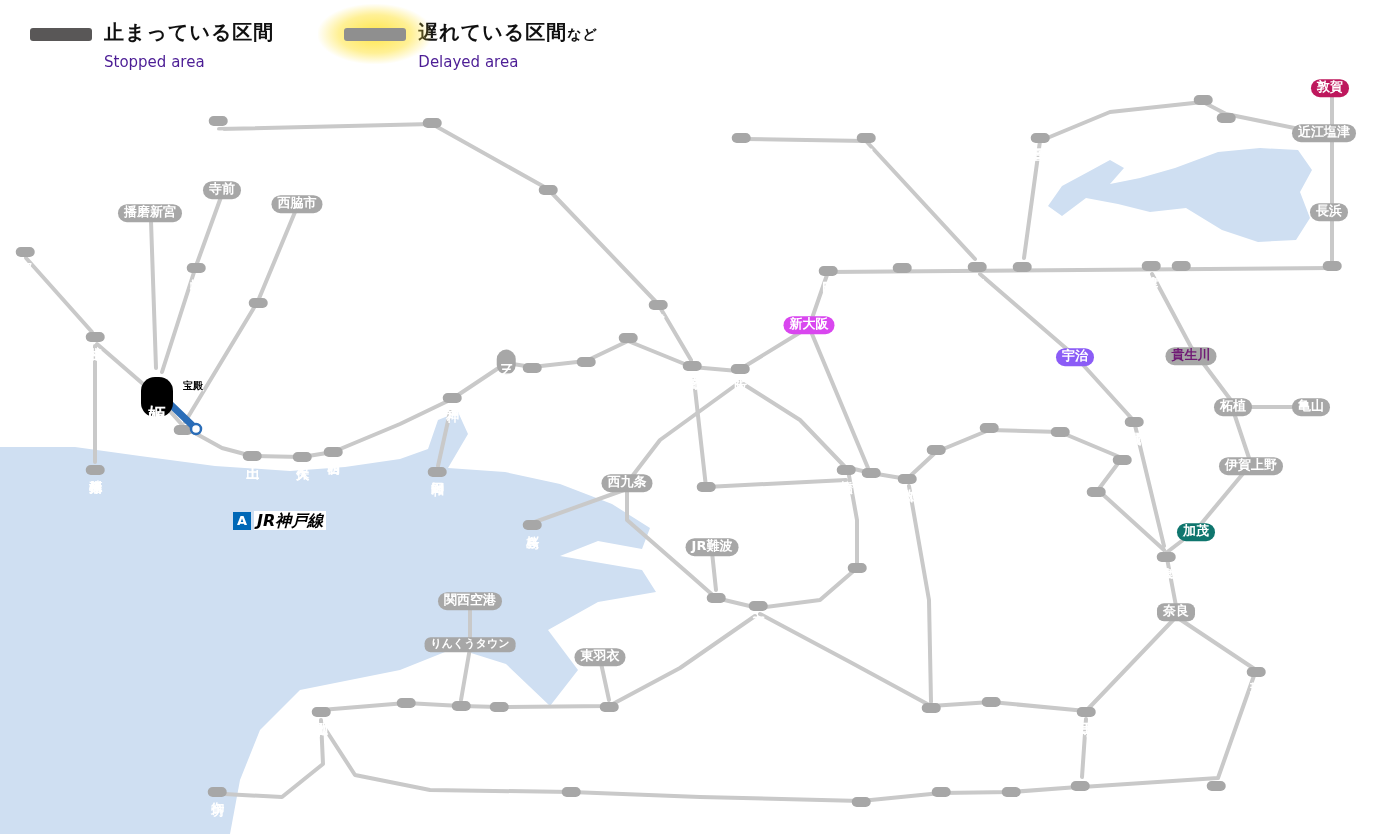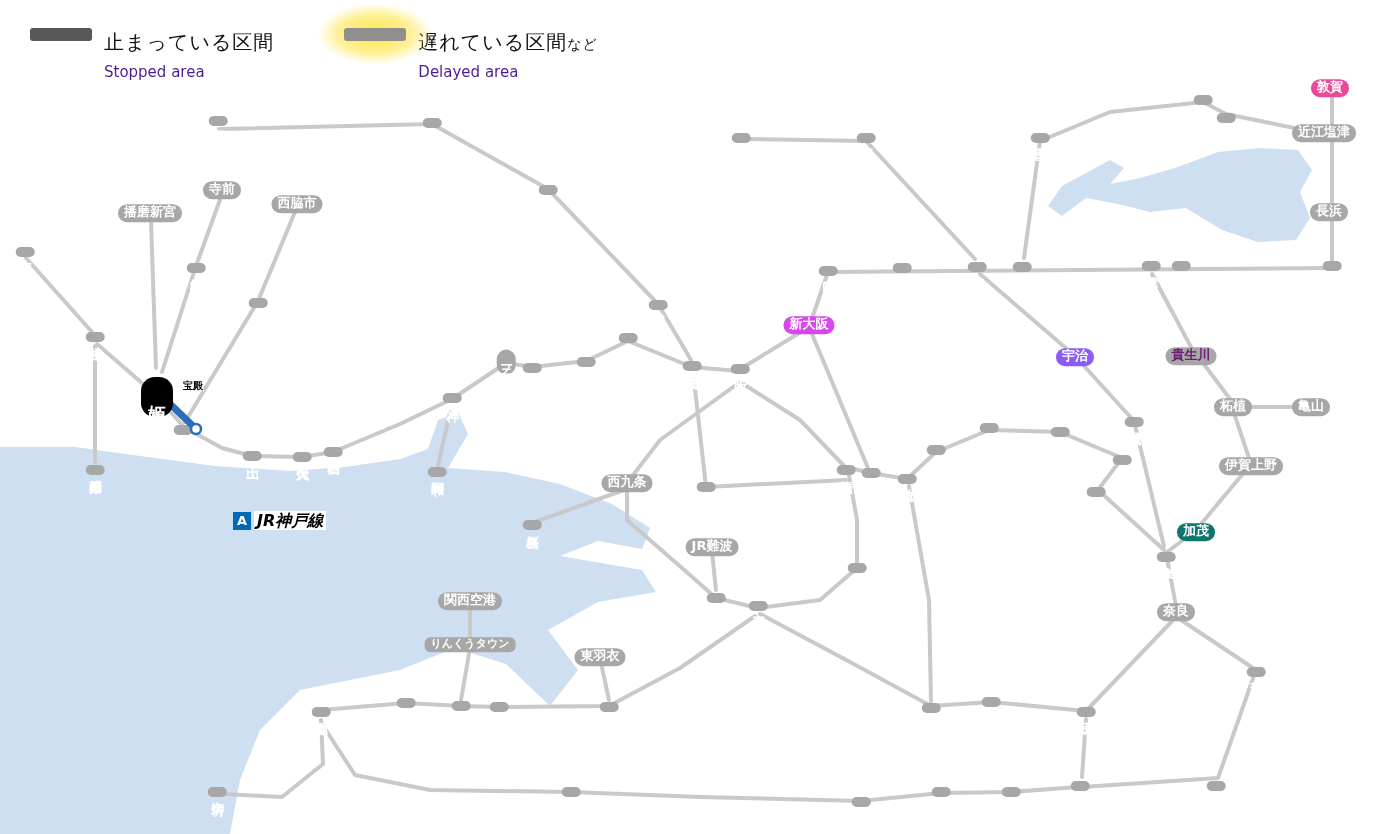--- a/index.html
+++ b/index.html
@@ -24,21 +24,21 @@
   .line-badge{position:absolute;left:233px;top:511px;display:flex;align-items:center;gap:3px;z-index:5;}
   .badge-letter{width:18px;height:18px;background:#0068b7;color:#fff;font-weight:bold;font-size:13px;
         display:flex;align-items:center;justify-content:center;}
   .badge-name{background:#fff;color:#000;font-weight:bold;font-size:16px;padding:0 3px;line-height:19px;font-style:italic;}
   .legend{position:absolute;left:30px;top:20px;display:flex;gap:70px;z-index:5;}
   .legend-item{display:flex;align-items:flex-start;gap:12px;}
   .swatch-wrap{position:relative;margin-top:8px;}
   .swatch{position:relative;display:block;width:62px;height:13px;border-radius:3px;background:#595757;z-index:1;}
   .swatch-wrap.glow::before{content:"";position:absolute;left:-26px;top:-24px;width:114px;height:60px;
         background:radial-gradient(ellipse at center,rgba(255,228,63,.95) 0%,rgba(255,228,63,.55) 45%,rgba(255,228,63,0) 72%);}
-  .legend-text .jp{font-size:20px;font-weight:normal;color:#111;letter-spacing:1px;line-height:1.2;margin-top:10px;}
+  .legend-text .jp{font-size:20px;font-weight:bold;color:#111;letter-spacing:1px;line-height:1.2;}
   .legend-text .jp .suffix{font-size:14px;}
   .legend-text .en{font-size:15px;color:#4c1d95;margin-top:9px;}
 </style>
 </head>
 <body>
 
 <div class="stage">
   <svg class="map-base" width="1400" height="834" viewBox="0 0 1400 834">
       <polygon points="0,447 75,447 140,456 215,466 290,471 345,467 400,459 428,449 438,420 458,412 468,434 448,468 505,472 560,484 612,504 650,528 642,549 598,541 560,556 642,570 656,592 598,602 548,630 578,670 550,706 506,664 455,648 400,670 300,690 260,730 240,780 230,834 0,834" fill="#cfdff2"></polygon>
       <polygon points="1048,206 1062,186 1088,172 1110,160 1124,168 1110,184 1140,178 1175,168 1218,152 1260,148 1298,150 1312,170 1300,192 1310,218 1296,240 1258,242 1222,230 1186,208 1150,212 1118,204 1086,198 1062,216" fill="#cfdff2"></polygon>
@@ -105,21 +105,21 @@
       <div class="pill v" style="left: 740px; top: 369px; background: rgb(167, 167, 167); color: rgb(255, 255, 255);">大阪</div>
       <div class="pill h" style="left: 809px; top: 325px; background: #d946ef; color: rgb(255, 255, 255);">新大阪</div>
       <div class="pill v" style="left: 828px; top: 271px; background: rgb(167, 167, 167); color: rgb(255, 255, 255);">吹田</div>
       <div class="pill v" style="left: 902px; top: 268px; background: rgb(167, 167, 167); color: rgb(255, 255, 255);">高槻</div>
       <div class="pill v" style="left: 977px; top: 267px; background: rgb(167, 167, 167); color: rgb(255, 255, 255);">京都</div>
       <div class="pill v" style="left: 1022px; top: 267px; background: rgb(167, 167, 167); color: rgb(255, 255, 255);">山科</div>
       <div class="pill v" style="left: 1040px; top: 138px; background: rgb(167, 167, 167); color: rgb(255, 255, 255);">堅田</div>
       <div class="pill v" style="left: 1203px; top: 100px; background: rgb(167, 167, 167); color: rgb(255, 255, 255);">近江舞子</div>
       <div class="pill v" style="left: 1226px; top: 118px; background: rgb(167, 167, 167); color: rgb(255, 255, 255);">近江今津</div>
       <div class="pill h" style="left: 1324px; top: 133px; background: rgb(167, 167, 167); color: rgb(255, 255, 255);">近江塩津</div>
-      <div class="pill h" style="left: 1330px; top: 88px; background: #ec4899; color: rgb(255, 255, 255);">敦賀</div>
+      <div class="pill h" style="left: 1330px; top: 88px; background: #be185d; color: rgb(255, 255, 255);">敦賀</div>
       <div class="pill h" style="left: 1329px; top: 212px; background: rgb(167, 167, 167); color: rgb(255, 255, 255);">長浜</div>
       <div class="pill v" style="left: 1332px; top: 266px; background: rgb(167, 167, 167); color: rgb(255, 255, 255);">米原</div>
       <div class="pill v" style="left: 1181px; top: 266px; background: rgb(167, 167, 167); color: rgb(255, 255, 255);">野洲</div>
       <div class="pill v" style="left: 1151px; top: 266px; background: rgb(167, 167, 167); color: rgb(255, 255, 255);">草津</div>
       <div class="pill h" style="left: 1191px; top: 356px; background: rgb(167, 167, 167); color: #701a75;">貴生川</div>
       <div class="pill h" style="left: 1233px; top: 407px; background: rgb(167, 167, 167); color: rgb(255, 255, 255);">柘植</div>
       <div class="pill h" style="left: 1311px; top: 407px; background: rgb(167, 167, 167); color: rgb(255, 255, 255);">亀山</div>
       <div class="pill h" style="left: 1075px; top: 357px; background: #8b5cf6; color: rgb(255, 255, 255);">宇治</div>
       <div class="pill v" style="left: 1134px; top: 422px; background: rgb(167, 167, 167); color: rgb(255, 255, 255);">城陽</div>
       <div class="pill h" style="left: 627px; top: 483px; background: rgb(167, 167, 167); color: rgb(255, 255, 255);">西九条</div>
@@ -133,21 +133,21 @@
       <div class="pill v" style="left: 871px; top: 473px; background: rgb(167, 167, 167); color: rgb(255, 255, 255);">鴫野</div>
       <div class="pill v" style="left: 907px; top: 479px; background: rgb(167, 167, 167); color: rgb(255, 255, 255);">放出</div>
       <div class="pill v" style="left: 936px; top: 450px; background: rgb(167, 167, 167); color: rgb(255, 255, 255);">徳庵</div>
       <div class="pill v" style="left: 989px; top: 428px; background: rgb(167, 167, 167); color: rgb(255, 255, 255);">四条畷</div>
       <div class="pill v" style="left: 1060px; top: 432px; background: rgb(167, 167, 167); color: rgb(255, 255, 255);">長尾</div>
       <div class="pill v" style="left: 1122px; top: 460px; background: rgb(167, 167, 167); color: rgb(255, 255, 255);">松井山手</div>
       <div class="pill v" style="left: 1096px; top: 492px; background: rgb(167, 167, 167); color: rgb(255, 255, 255);">京田辺</div>
       <div class="pill v" style="left: 1166px; top: 557px; background: rgb(167, 167, 167); color: rgb(255, 255, 255);">木津</div>
       <div class="pill h" style="left: 1196px; top: 532px; background: #0f766e; color: rgb(255, 255, 255);">加茂</div>
       <div class="pill h" style="left: 1251px; top: 466px; background: rgb(167, 167, 167); color: rgb(255, 255, 255);">伊賀上野</div>
-      <div class="pill h" style="left: 1176px; top: 612px; background: rgb(167, 167, 167); color: rgb(255, 255, 255);">奈良</div>
+      <div class="pill h" style="left: 1176px; top: 612px; background: rgb(167, 167, 167); color: rgb(255, 255, 255); border-radius: 7px;">奈良</div>
       <div class="pill v" style="left: 1256px; top: 672px; background: rgb(167, 167, 167); color: rgb(255, 255, 255);">天理</div>
       <div class="pill v" style="left: 1216px; top: 786px; background: rgb(167, 167, 167); color: rgb(255, 255, 255);">桜井</div>
       <div class="pill v" style="left: 1080px; top: 786px; background: rgb(167, 167, 167); color: rgb(255, 255, 255);">高田</div>
       <div class="pill v" style="left: 1086px; top: 712px; background: rgb(167, 167, 167); color: rgb(255, 255, 255);">王寺</div>
       <div class="pill v" style="left: 991px; top: 702px; background: rgb(167, 167, 167); color: rgb(255, 255, 255);">柏原</div>
       <div class="pill v" style="left: 931px; top: 708px; background: rgb(167, 167, 167); color: rgb(255, 255, 255);">久宝寺</div>
       <div class="pill v" style="left: 321px; top: 712px; background: rgb(167, 167, 167); color: rgb(255, 255, 255);">和歌山</div>
       <div class="pill v" style="left: 406px; top: 703px; background: rgb(167, 167, 167); color: rgb(255, 255, 255);">和泉砂川</div>
       <div class="pill v" style="left: 461px; top: 706px; background: rgb(167, 167, 167); color: rgb(255, 255, 255);">日根野</div>
       <div class="pill v" style="left: 499px; top: 707px; background: rgb(167, 167, 167); color: rgb(255, 255, 255);">熊取</div>

